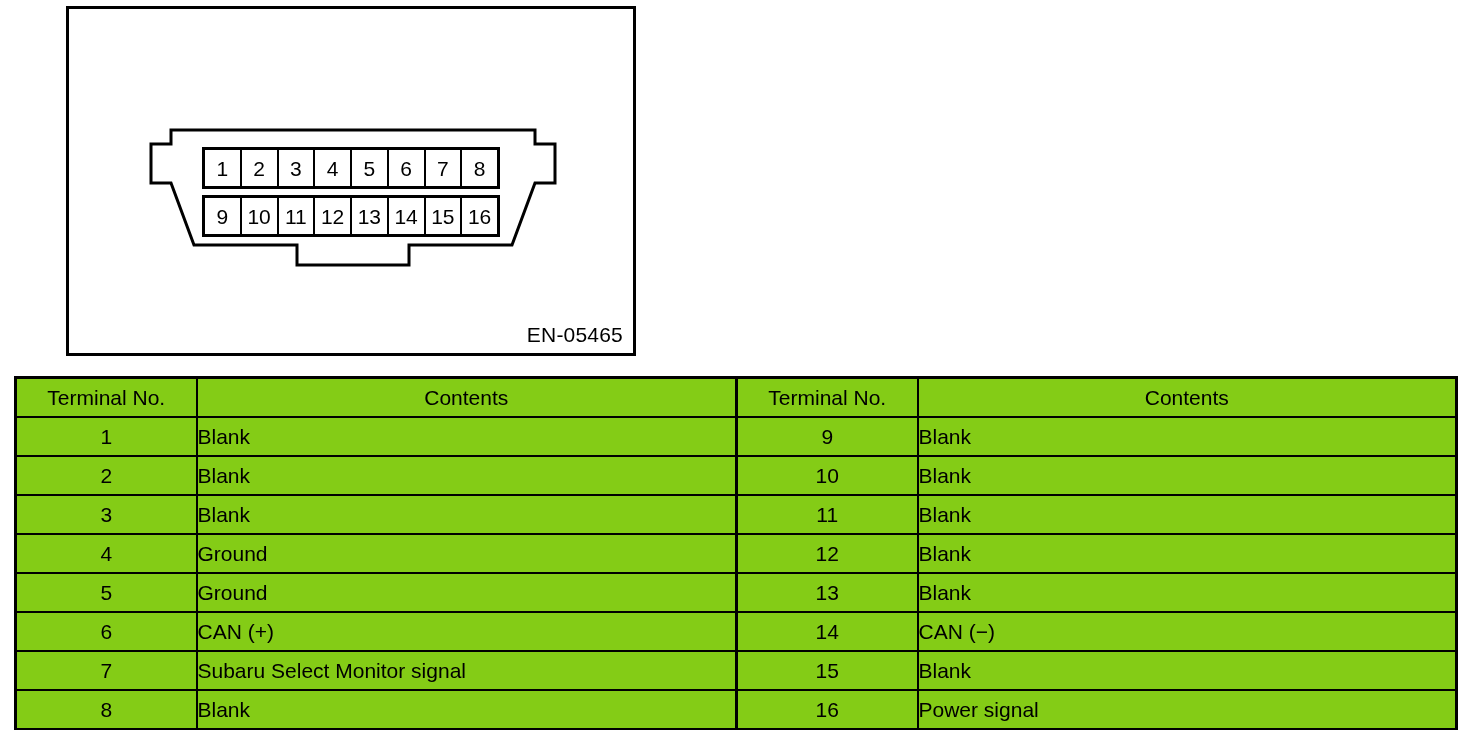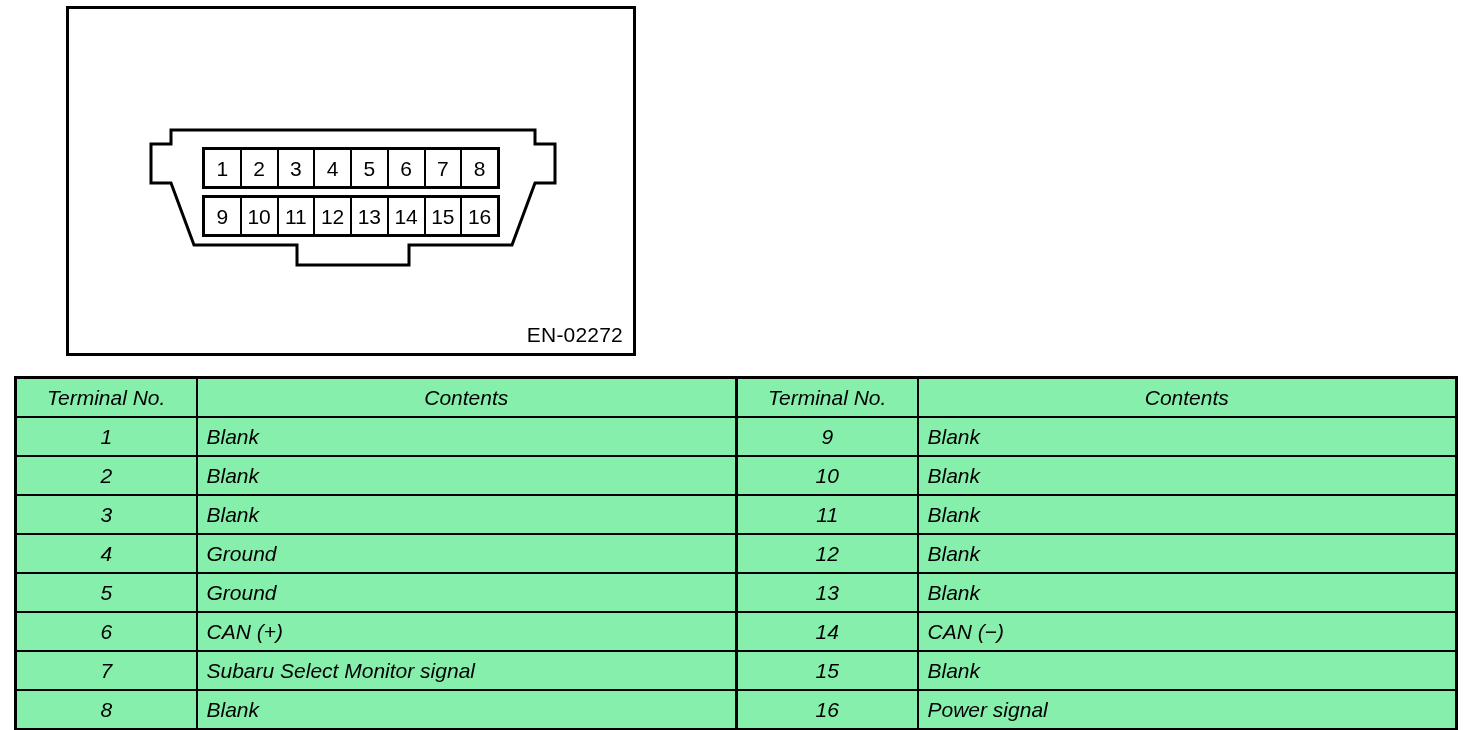--- a/index.html
+++ b/index.html
@@ -80,22 +80,21 @@
   }
 
   
   #terminal-table {
     position: absolute;
     left: 14px;
     top: 376px;
     width: 1441px;
     border-collapse: collapse;
     table-layout: fixed;
-    background: #86efac;
-    font-style: italic;
+    background: #84cc16;
   }
   #terminal-table col.c-term   { width: 181px; }
   #terminal-table col.c-cont   { width: 540px; }
   #terminal-table col.c-term2  { width: 181px; }
   #terminal-table col.c-cont2  { width: 539px; }
 
   #terminal-table th,
   #terminal-table td {
     border: 2px solid #000;
     height: 37px;
@@ -105,21 +104,20 @@
     line-height: 1;
   }
   #terminal-table th {
     text-align: center;
   }
   #terminal-table td.num {
     text-align: center;
   }
   #terminal-table td.txt {
     text-align: left;
-    padding-left: 9px;
   }
   
   #terminal-table {
     outline: none;
   }
   #terminal-table tr:first-child th {
     border-top-width: 3px;
   }
   #terminal-table tr:last-child td {
     border-bottom-width: 3px;
@@ -179,21 +177,21 @@
     <div class="pin-cell">9</div>
     <div class="pin-cell">10</div>
     <div class="pin-cell">11</div>
     <div class="pin-cell">12</div>
     <div class="pin-cell">13</div>
     <div class="pin-cell">14</div>
     <div class="pin-cell">15</div>
     <div class="pin-cell">16</div>
   </div>
 
-  <div id="figure-code">EN-02272</div>
+  <div id="figure-code">EN-05465</div>
 </div>
 
 <table id="terminal-table">
   <colgroup>
     <col class="c-term">
       <col class="c-cont">
       <col class="c-term2">
       <col class="c-cont2">
   </colgroup>
   <thead>

